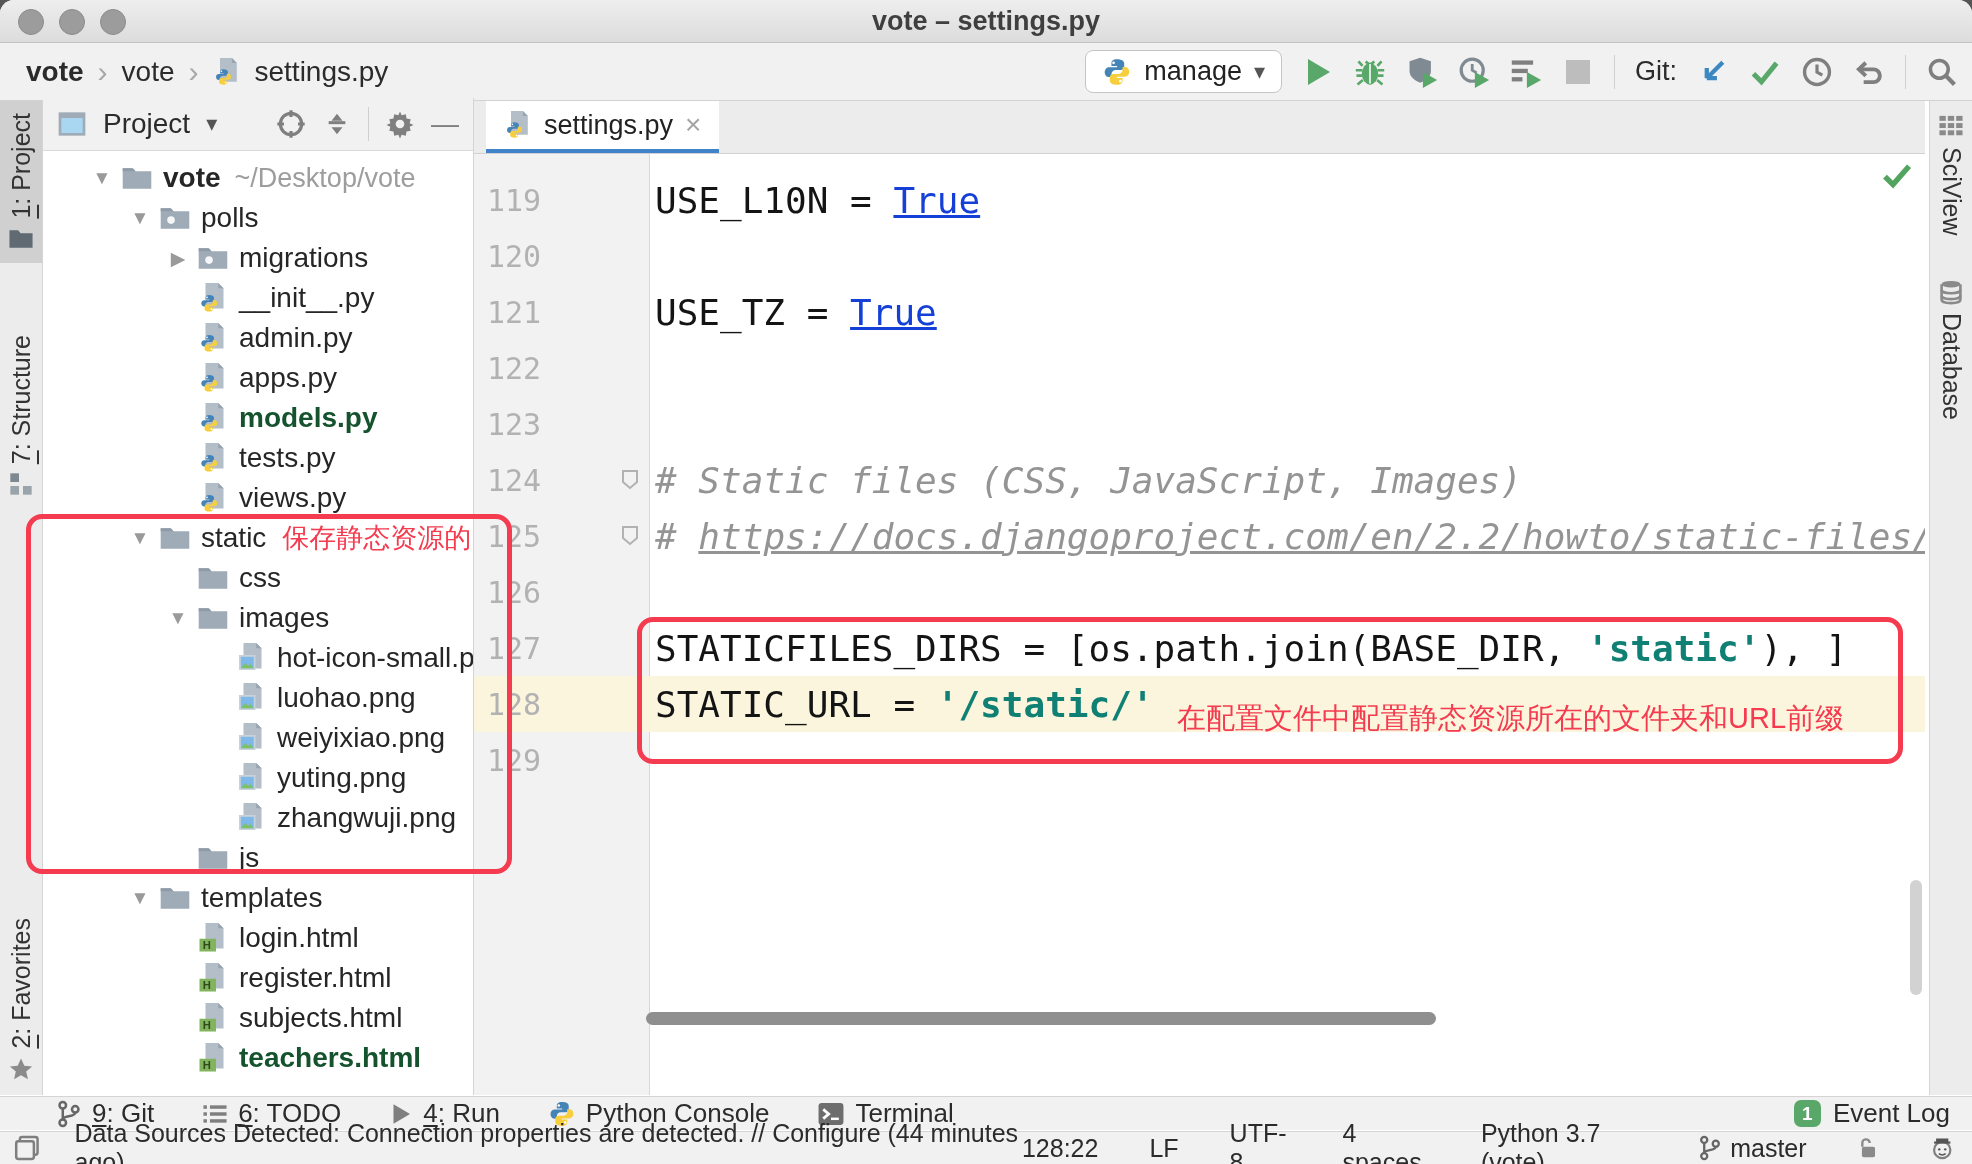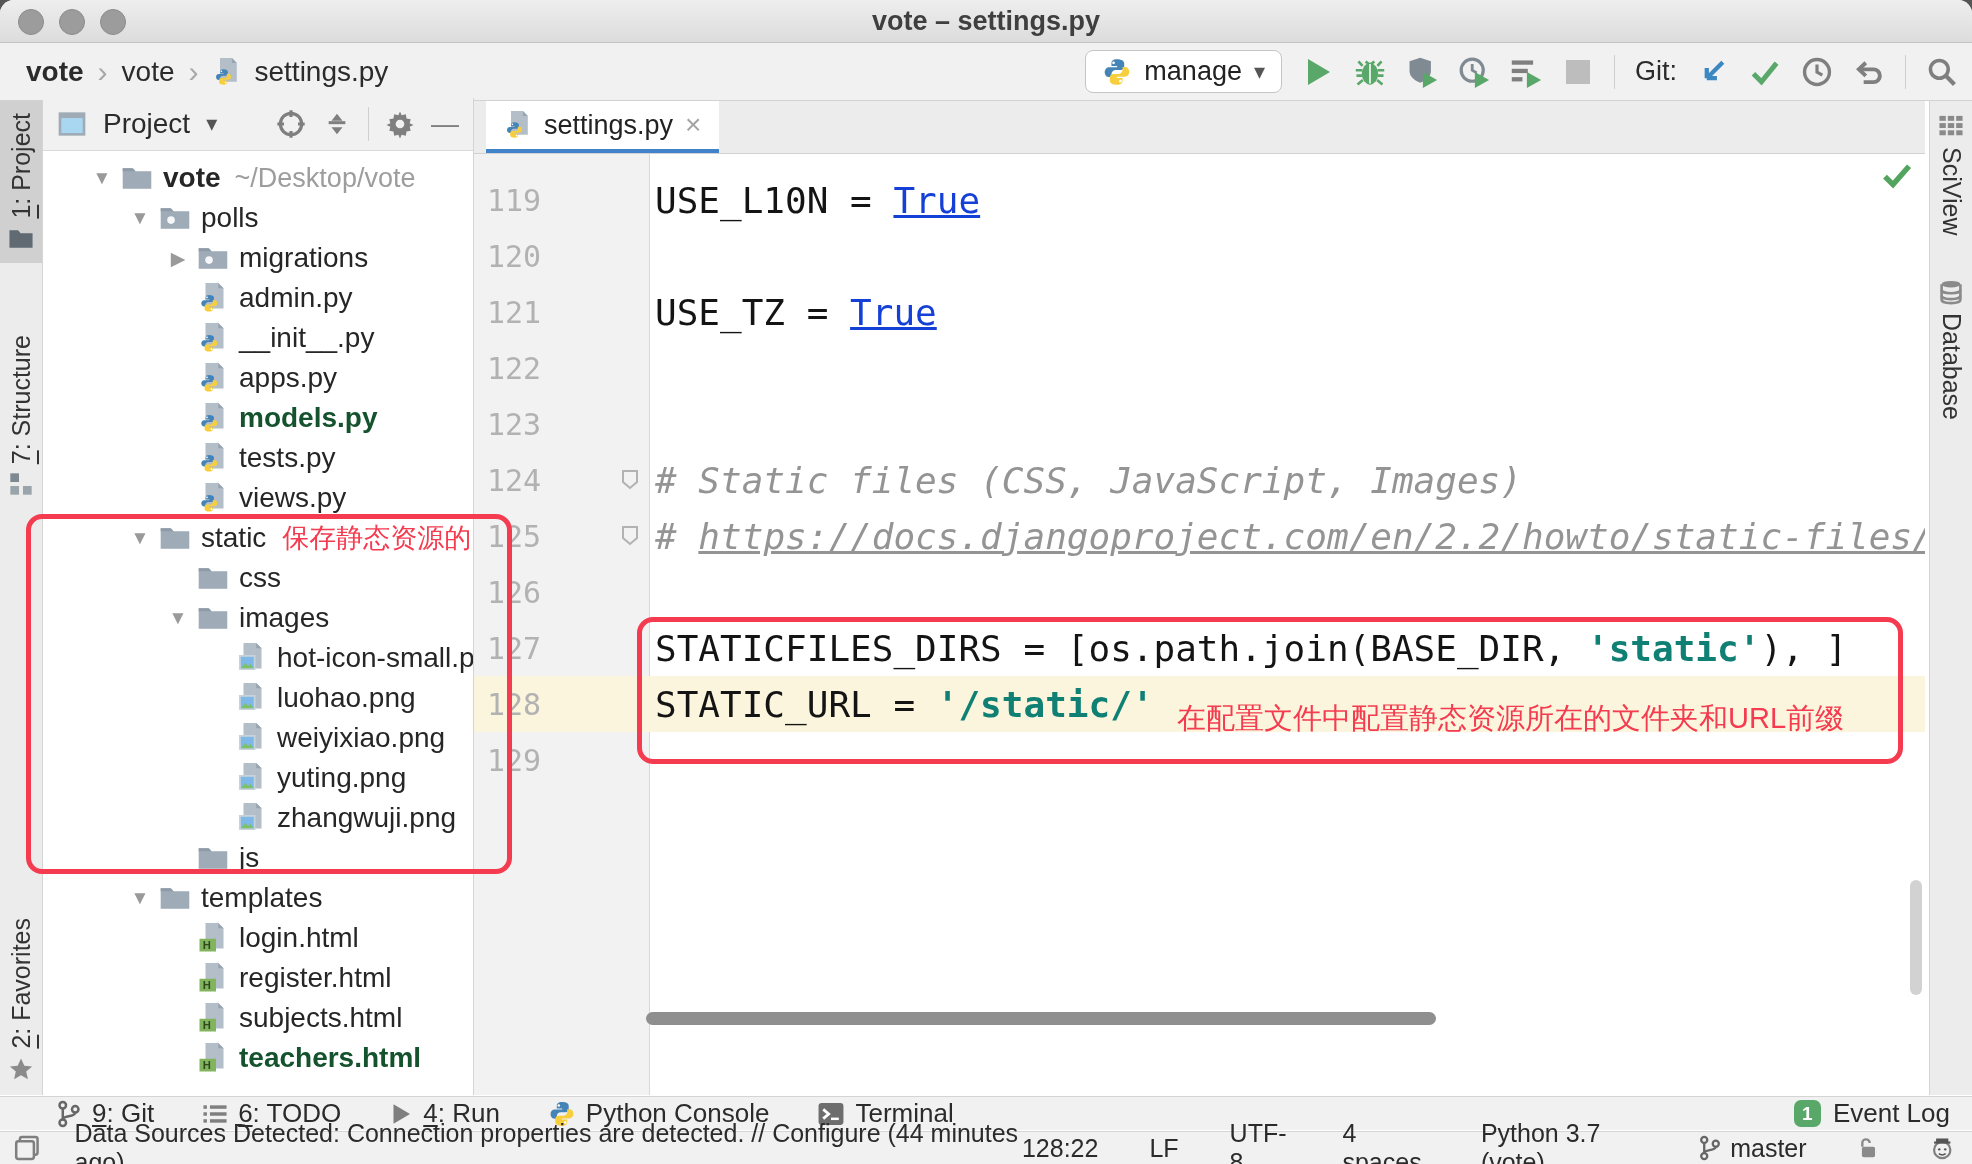--- a/index.html
+++ b/index.html
@@ -427,28 +427,28 @@
         <svg class="ticon" style="height:27px">
             <use href="#i-pkg"></use>
           </svg>
         <span class="tlab">migrations</span>
       </div>
       <div class="trow i2">
         <span class="tar"></span>
         <svg class="ticon" style="height:30px">
             <use href="#i-pyfile"></use>
           </svg>
+        <span class="tlab">__init__.py</span>
+      </div>
+      <div class="trow i2">
+        <span class="tar"></span>
+        <svg class="ticon" style="height:30px">
+            <use href="#i-pyfile"></use>
+          </svg>
         <span class="tlab">admin.py</span>
-      </div>
-      <div class="trow i2">
-        <span class="tar"></span>
-        <svg class="ticon" style="height:30px">
-            <use href="#i-pyfile"></use>
-          </svg>
-        <span class="tlab">__init__.py</span>
       </div>
       <div class="trow i2">
         <span class="tar"></span>
         <svg class="ticon" style="height:30px">
             <use href="#i-pyfile"></use>
           </svg>
         <span class="tlab">apps.py</span>
       </div>
       <div class="trow i2">
         <span class="tar"></span>

